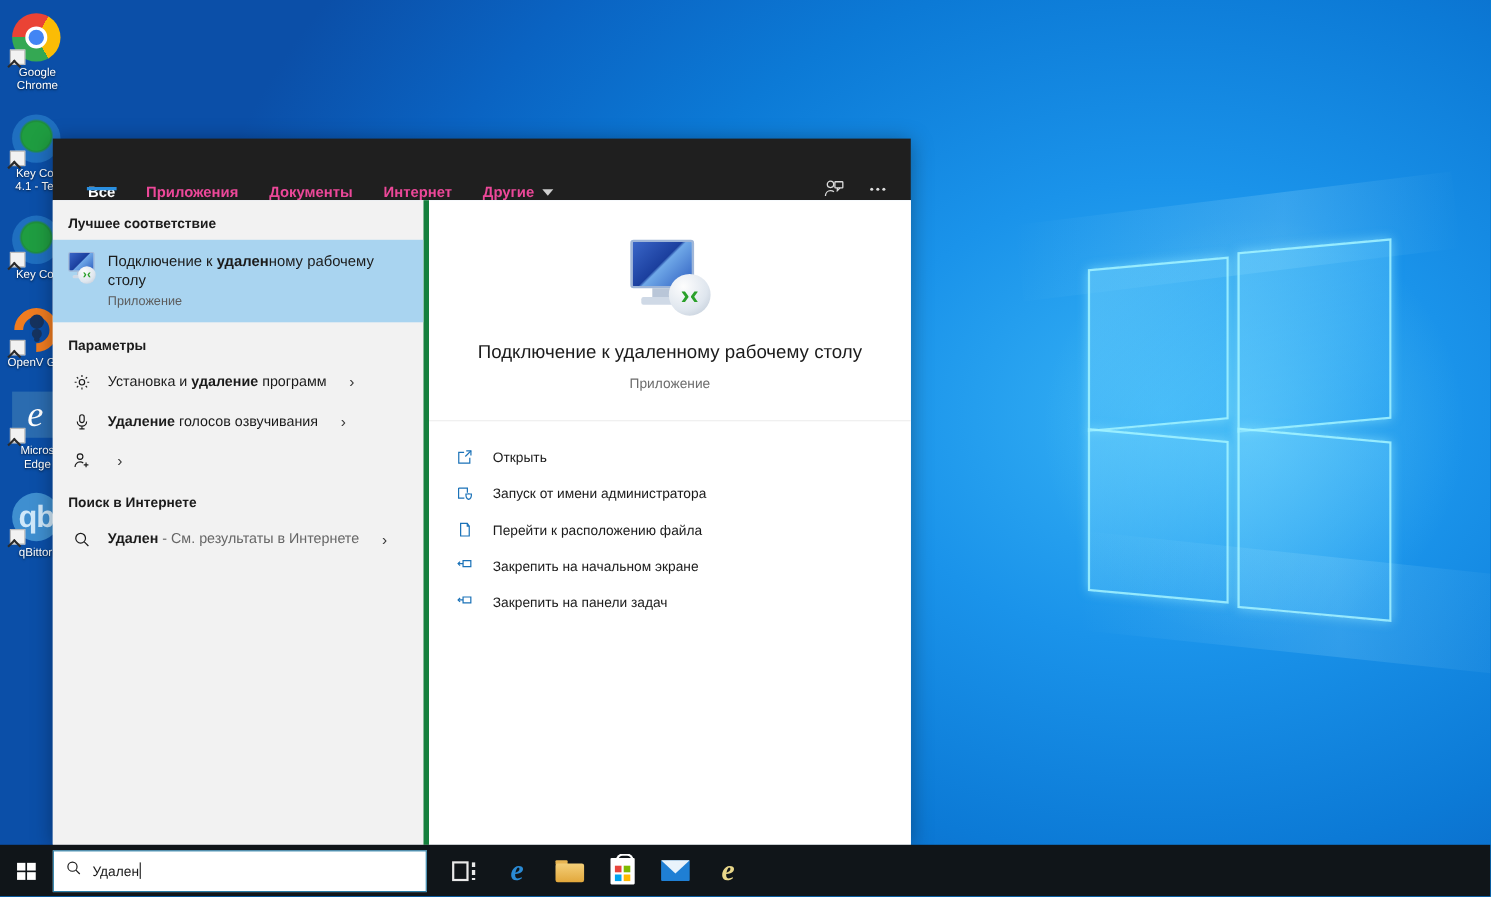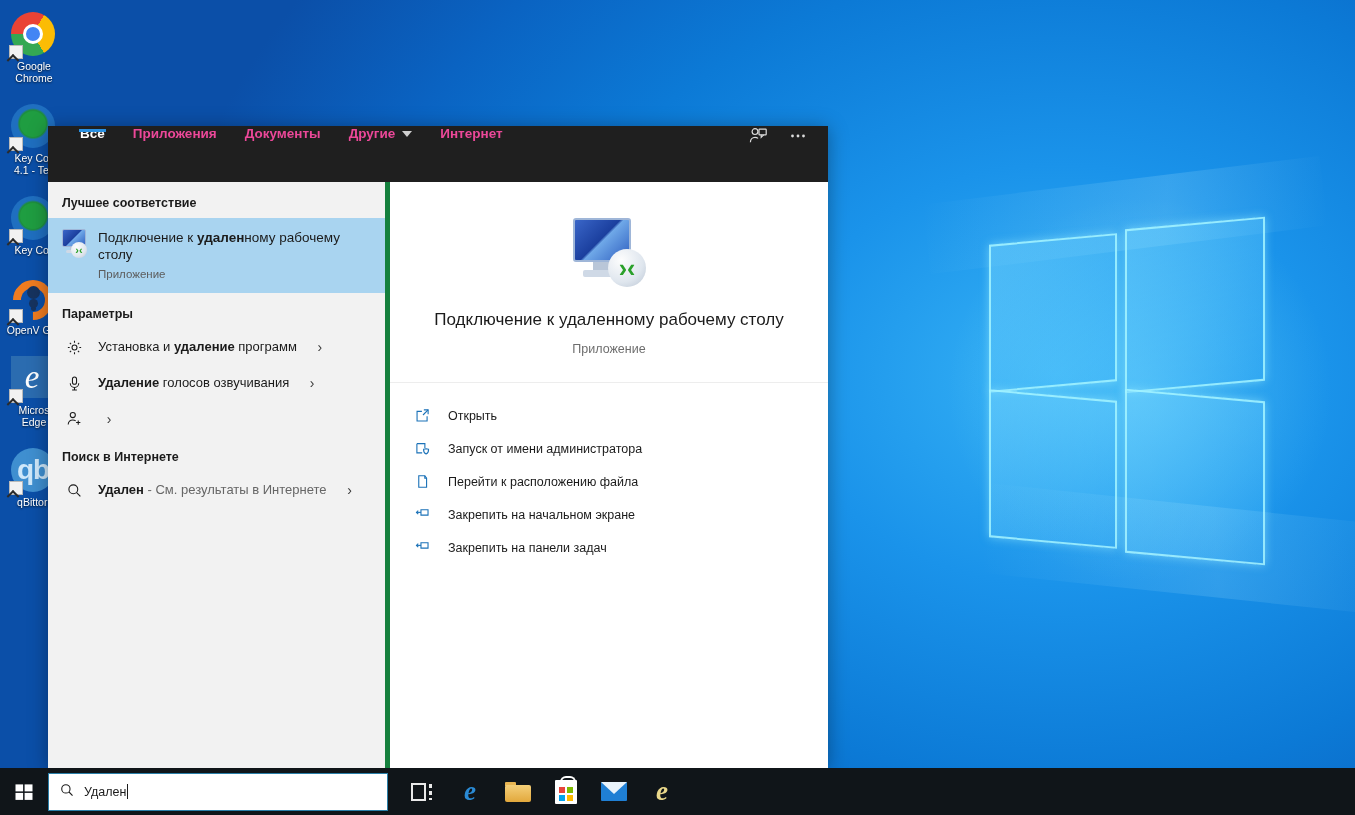--- a/index.html
+++ b/index.html
@@ -95,21 +95,21 @@
       display:flex;align-items:center;justify-content:center;
       font-size:28px;font-weight:bold;color:#cfe8fa;letter-spacing:-1px;}
 
   
   #search-panel {
     position:absolute; left:48px; top:126px; width:780px; height:642px;
     box-shadow:0 2px 18px rgba(0,0,0,.35);
     display:flex; flex-direction:column;
   }
   #panel-header {
-    height:56px; background:#1f1f1f; display:flex; align-items:flex-start;
+    height:56px; background:#1f1f1f; display:flex; align-items:flex-end;
     padding:0 10px 0 18px; flex:0 0 56px;
   }
   .tab {
     display:flex; align-items:center; padding:0 14px;
     font-size:13.5px; color:#ec4899; cursor:default; position:relative;font-weight:bold;
   }
   .tab.active { color:#fff; font-weight:bold; }
   .tab.active::after {
     content:""; position:absolute; left:13px; right:13px; bottom:9px;
     height:3px; background:#2a8fe0;
@@ -346,25 +346,25 @@
     <div class="tab active">
       <span>Все</span>
     </div>
     <div class="tab">
       <span>Приложения</span>
     </div>
     <div class="tab">
       <span>Документы</span>
     </div>
     <div class="tab">
+      <span>Интернет</span>
+    </div>
+    <div class="tab">
       <span>Другие</span>
       <span class="caret"></span>
-    </div>
-    <div class="tab">
-      <span>Интернет</span>
     </div>
 
     <div id="header-spacer"></div>
 
     <div class="hdr-btn">
       <svg width="20" height="20" viewBox="0 0 20 20" fill="none" stroke="#dcdcdc" stroke-width="1.2">
         <circle cx="7" cy="5.6" r="2.9"></circle>
         <path d="M2.4 16.2c0-2.9 2.1-4.9 4.6-4.9 1.2 0 2.3.4 3.1 1.1"></path>
         <rect x="11" y="3.2" width="7.2" height="5.6" rx="0.6"></rect>
         <path d="M13.2 8.8v2.5l2.5-2.5"></path>

